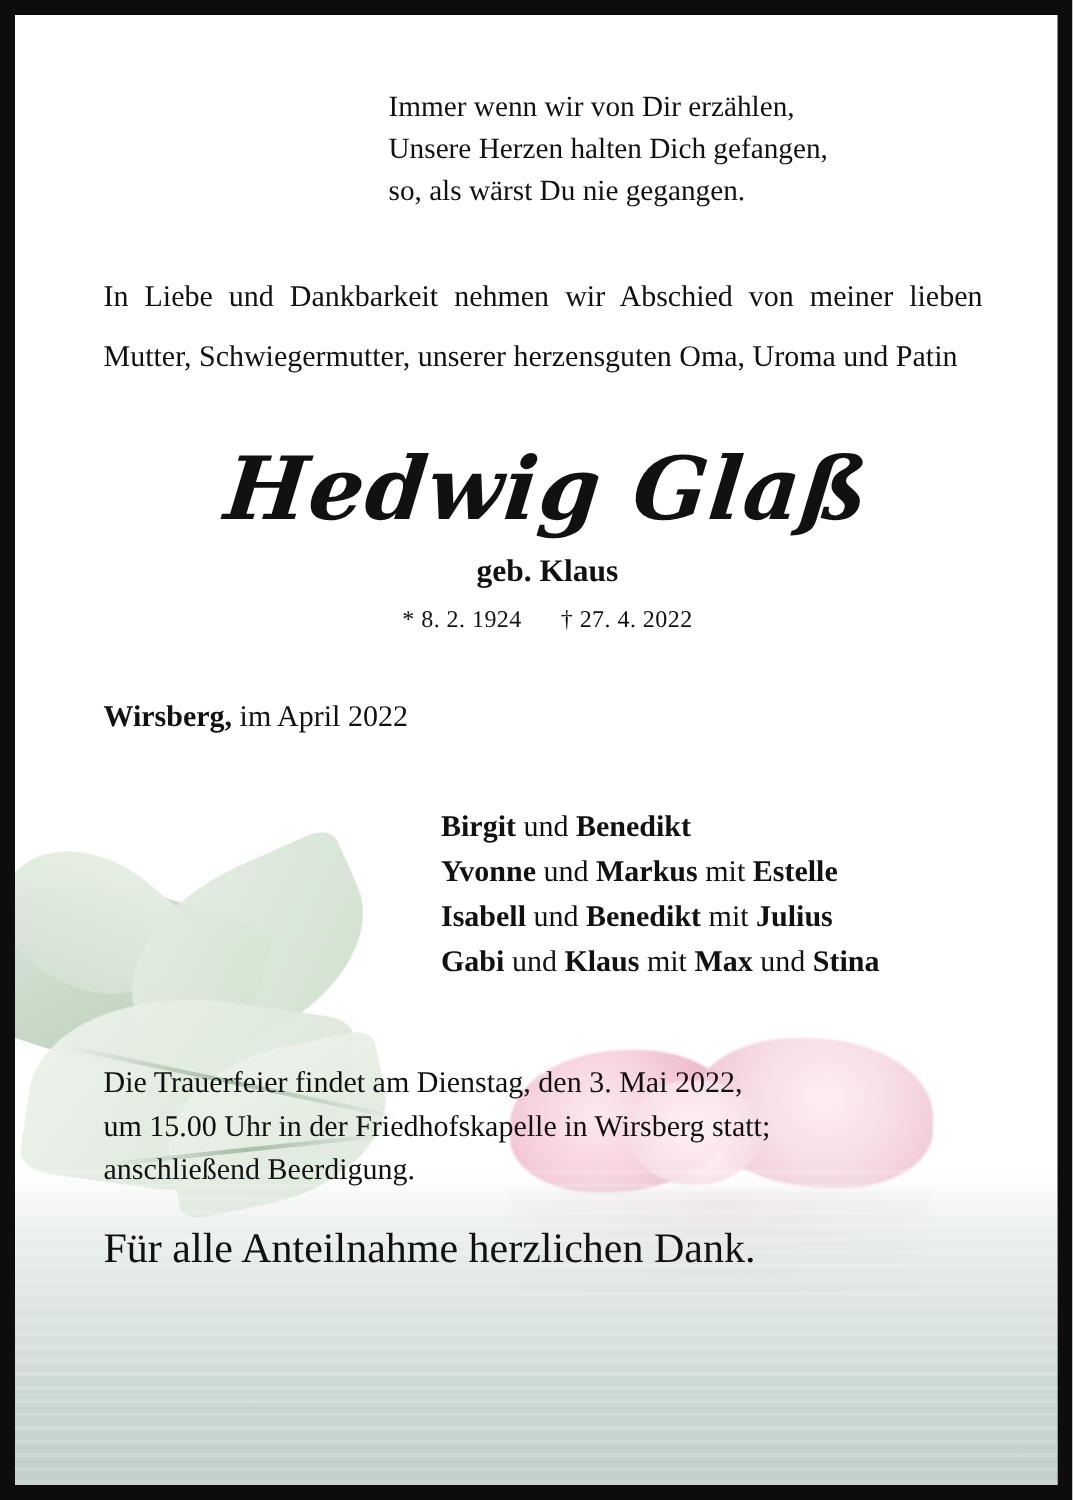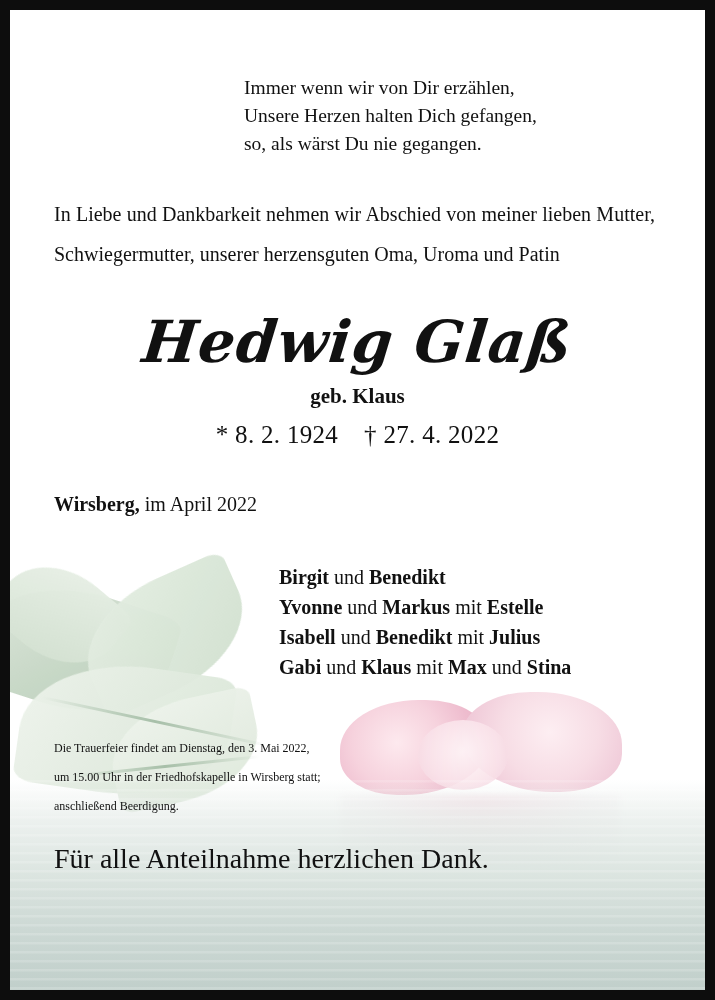--- a/index.html
+++ b/index.html
@@ -92,23 +92,24 @@
   .reflect {
     position: absolute;
     left: 330px; top: 225px; width: 280px; height: 70px;
     background: radial-gradient(ellipse at 50% 10%, rgba(244,214,224,0.55) 0%, rgba(235,222,228,0.25) 55%, rgba(255,255,255,0) 100%);
     filter: blur(3px);
   }
 
   .content {
     position: relative;
     z-index: 2;
-    padding: 16px 44px;
+    padding: 0 44px;
     height: 100%;
     box-sizing: border-box;
+    margin-left: 15px;
   }
 
   .poem {
     padding-top: 48px;
     padding-left: 190px;
     font-size: 19.5px;
     line-height: 28px;
   }
   .poem div { white-space: nowrap; }
 
@@ -136,21 +137,21 @@
   .maiden {
     margin-top: 10px;
     text-align: center;
     font-size: 21px;
     font-weight: bold;
   }
 
   .dates {
     margin-top: 12px;
     text-align: center;
-    font-size: 25px;
+    font-size: 16px;
     letter-spacing: .3px;
   }
   .dates .gap { display: inline-block; width: 26px; }
 
   .place {
     margin-top: 44px;
     font-size: 20px;
   }
   .place b { font-weight: bold; }
 
@@ -158,21 +159,21 @@
     margin-top: 46px;
     padding-left: 225px;
     font-size: 20px;
     line-height: 30px;
   }
   .mourners .head { margin-bottom: 6px; }
   .mourners .row b { font-weight: bold; }
 
   .ceremony {
     margin-top: 52px;
-    font-size: 12px;
+    font-size: 20px;
     line-height: 29px;
   }
   .thanks {
     margin-top: 22px;
     font-size: 28px;
   }
 </style>
 </head>
 <body>
 

